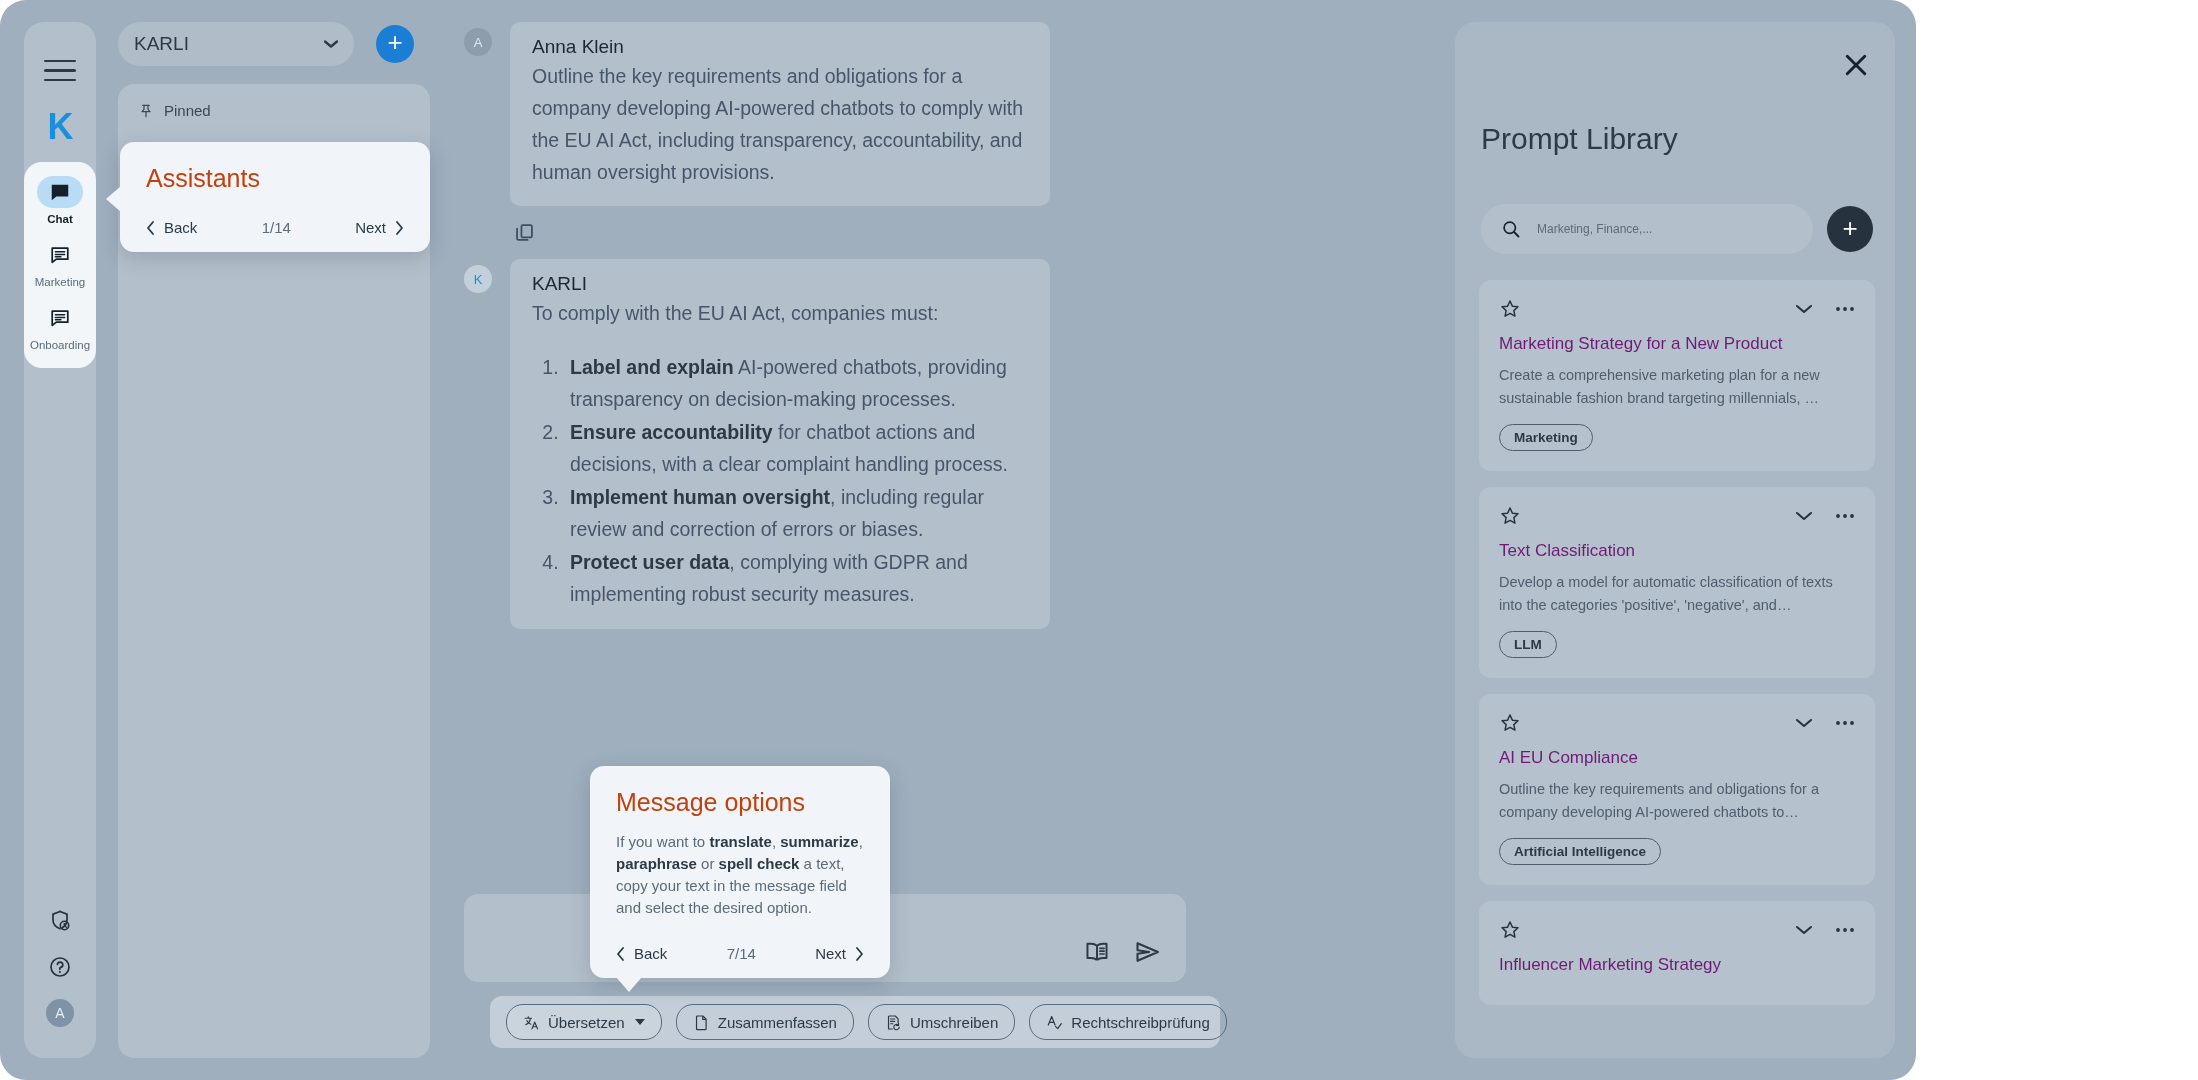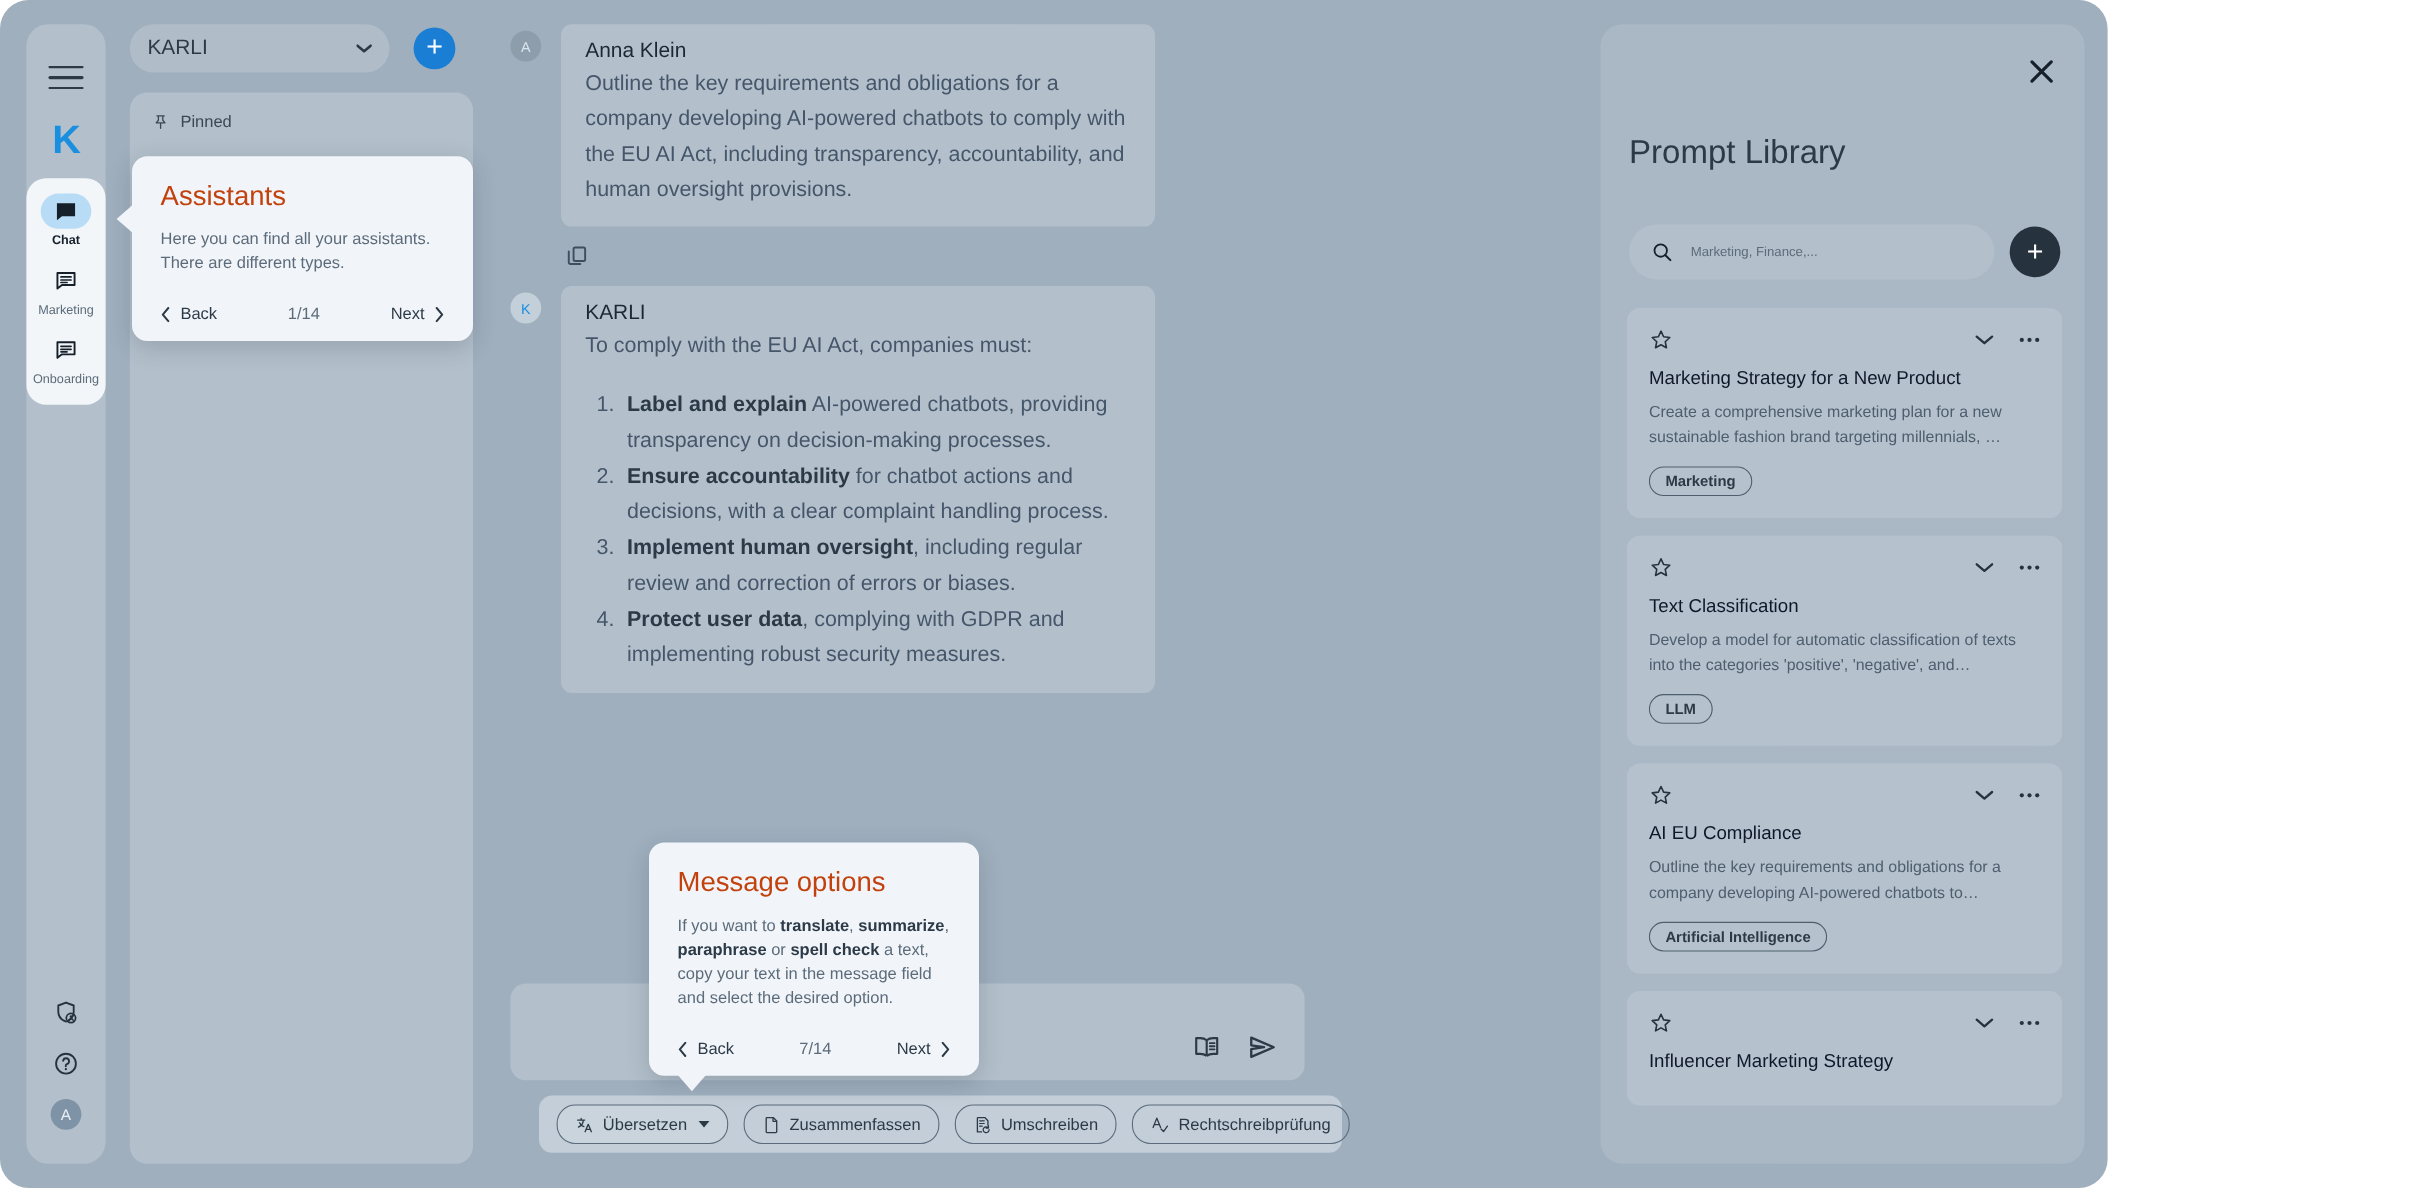--- a/index.html
+++ b/index.html
@@ -402,21 +402,21 @@
   .prompt-card-head {
     display: flex;
     align-items: center;
     height: 26px;
     margin-bottom: 12px;
   }
   .prompt-card-head .spacer { flex: 1; }
   .prompt-card-head > span { cursor: pointer; }
   .prompt-card-title {
     font-size: 17px;
-    color: #0f172a;
+    color: #701a75;
     margin-bottom: 10px;
   }
   .prompt-card-desc {
     font-size: 14.5px;
     line-height: 23px;
     color: #4e5e6e;
     margin-bottom: 14px;
   }
   .prompt-tag {
     display: inline-block;
@@ -835,21 +835,20 @@
         </div>
         <div class="prompt-card-title">Influencer Marketing Strategy</div>
       </div>
 
     </div>
   </div>
 
   <div class="coachmark" id="coach-assistants">
     <div class="coach-tail"></div>
     <h3>Assistants</h3>
-    <p>Here you can find all your assistants. There are different types.</p>
     <div class="coach-nav">
       <span class="back">
         <span class="ico">
           <svg width="9" height="14" viewBox="0 0 9 14">
               <path d="M7 1L2 7l5 6" fill="none" stroke="#2c3a47" stroke-width="1.8" stroke-linecap="round" stroke-linejoin="round"></path>
             </svg>
         </span>
         <span>Back</span>
       </span>
       <span class="counter">1/14</span>

